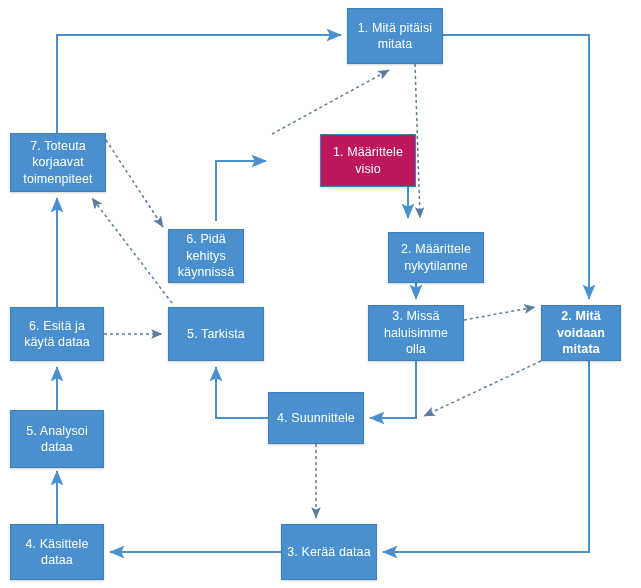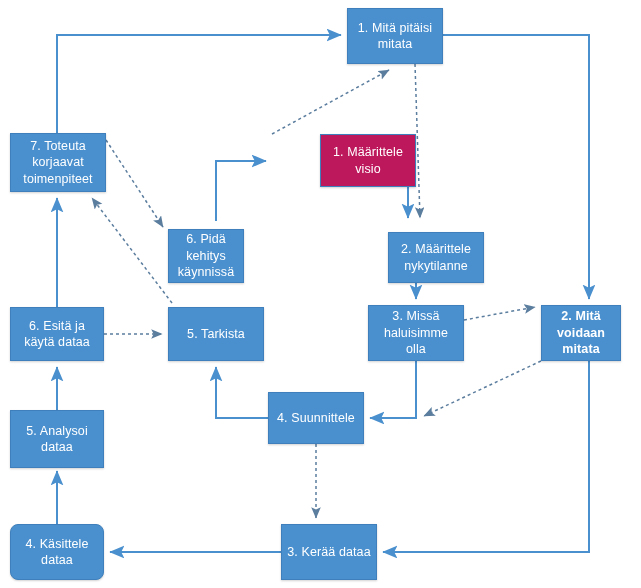--- a/index.html
+++ b/index.html
@@ -92,20 +92,20 @@
       </div>
       <div class="node" style="left: 541px; top: 305px; width: 80px; height: 56px; background: rgb(74, 144, 206); border-color: rgb(63, 128, 188); color: rgb(255, 255, 255); font-weight: bold;">
         <span>2. Mitä voidaan mitata</span>
       </div>
       <div class="node" style="left: 268px; top: 392px; width: 96px; height: 52px; background: rgb(74, 144, 206); border-color: rgb(63, 128, 188); color: rgb(255, 255, 255);">
         <span>4. Suunnittele</span>
       </div>
       <div class="node" style="left: 10px; top: 410px; width: 94px; height: 58px; background: rgb(74, 144, 206); border-color: rgb(63, 128, 188); color: rgb(255, 255, 255);">
         <span>5. Analysoi dataa</span>
       </div>
-      <div class="node" style="left: 10px; top: 524px; width: 94px; height: 56px; background: rgb(74, 144, 206); border-color: rgb(63, 128, 188); color: rgb(255, 255, 255); border-radius: 8px;">
+      <div class="node" style="left: 10px; top: 524px; width: 94px; height: 56px; background: rgb(74, 144, 206); border-color: rgb(63, 128, 188); color: rgb(255, 255, 255);">
         <span>4. Käsittele dataa</span>
       </div>
       <div class="node" style="left: 281px; top: 524px; width: 96px; height: 56px; background: rgb(74, 144, 206); border-color: rgb(63, 128, 188); color: rgb(255, 255, 255); justify-content: center;">
         <span>3. Kerää dataa</span>
       </div>
     </div>
 </div>
 
 </body></html>

